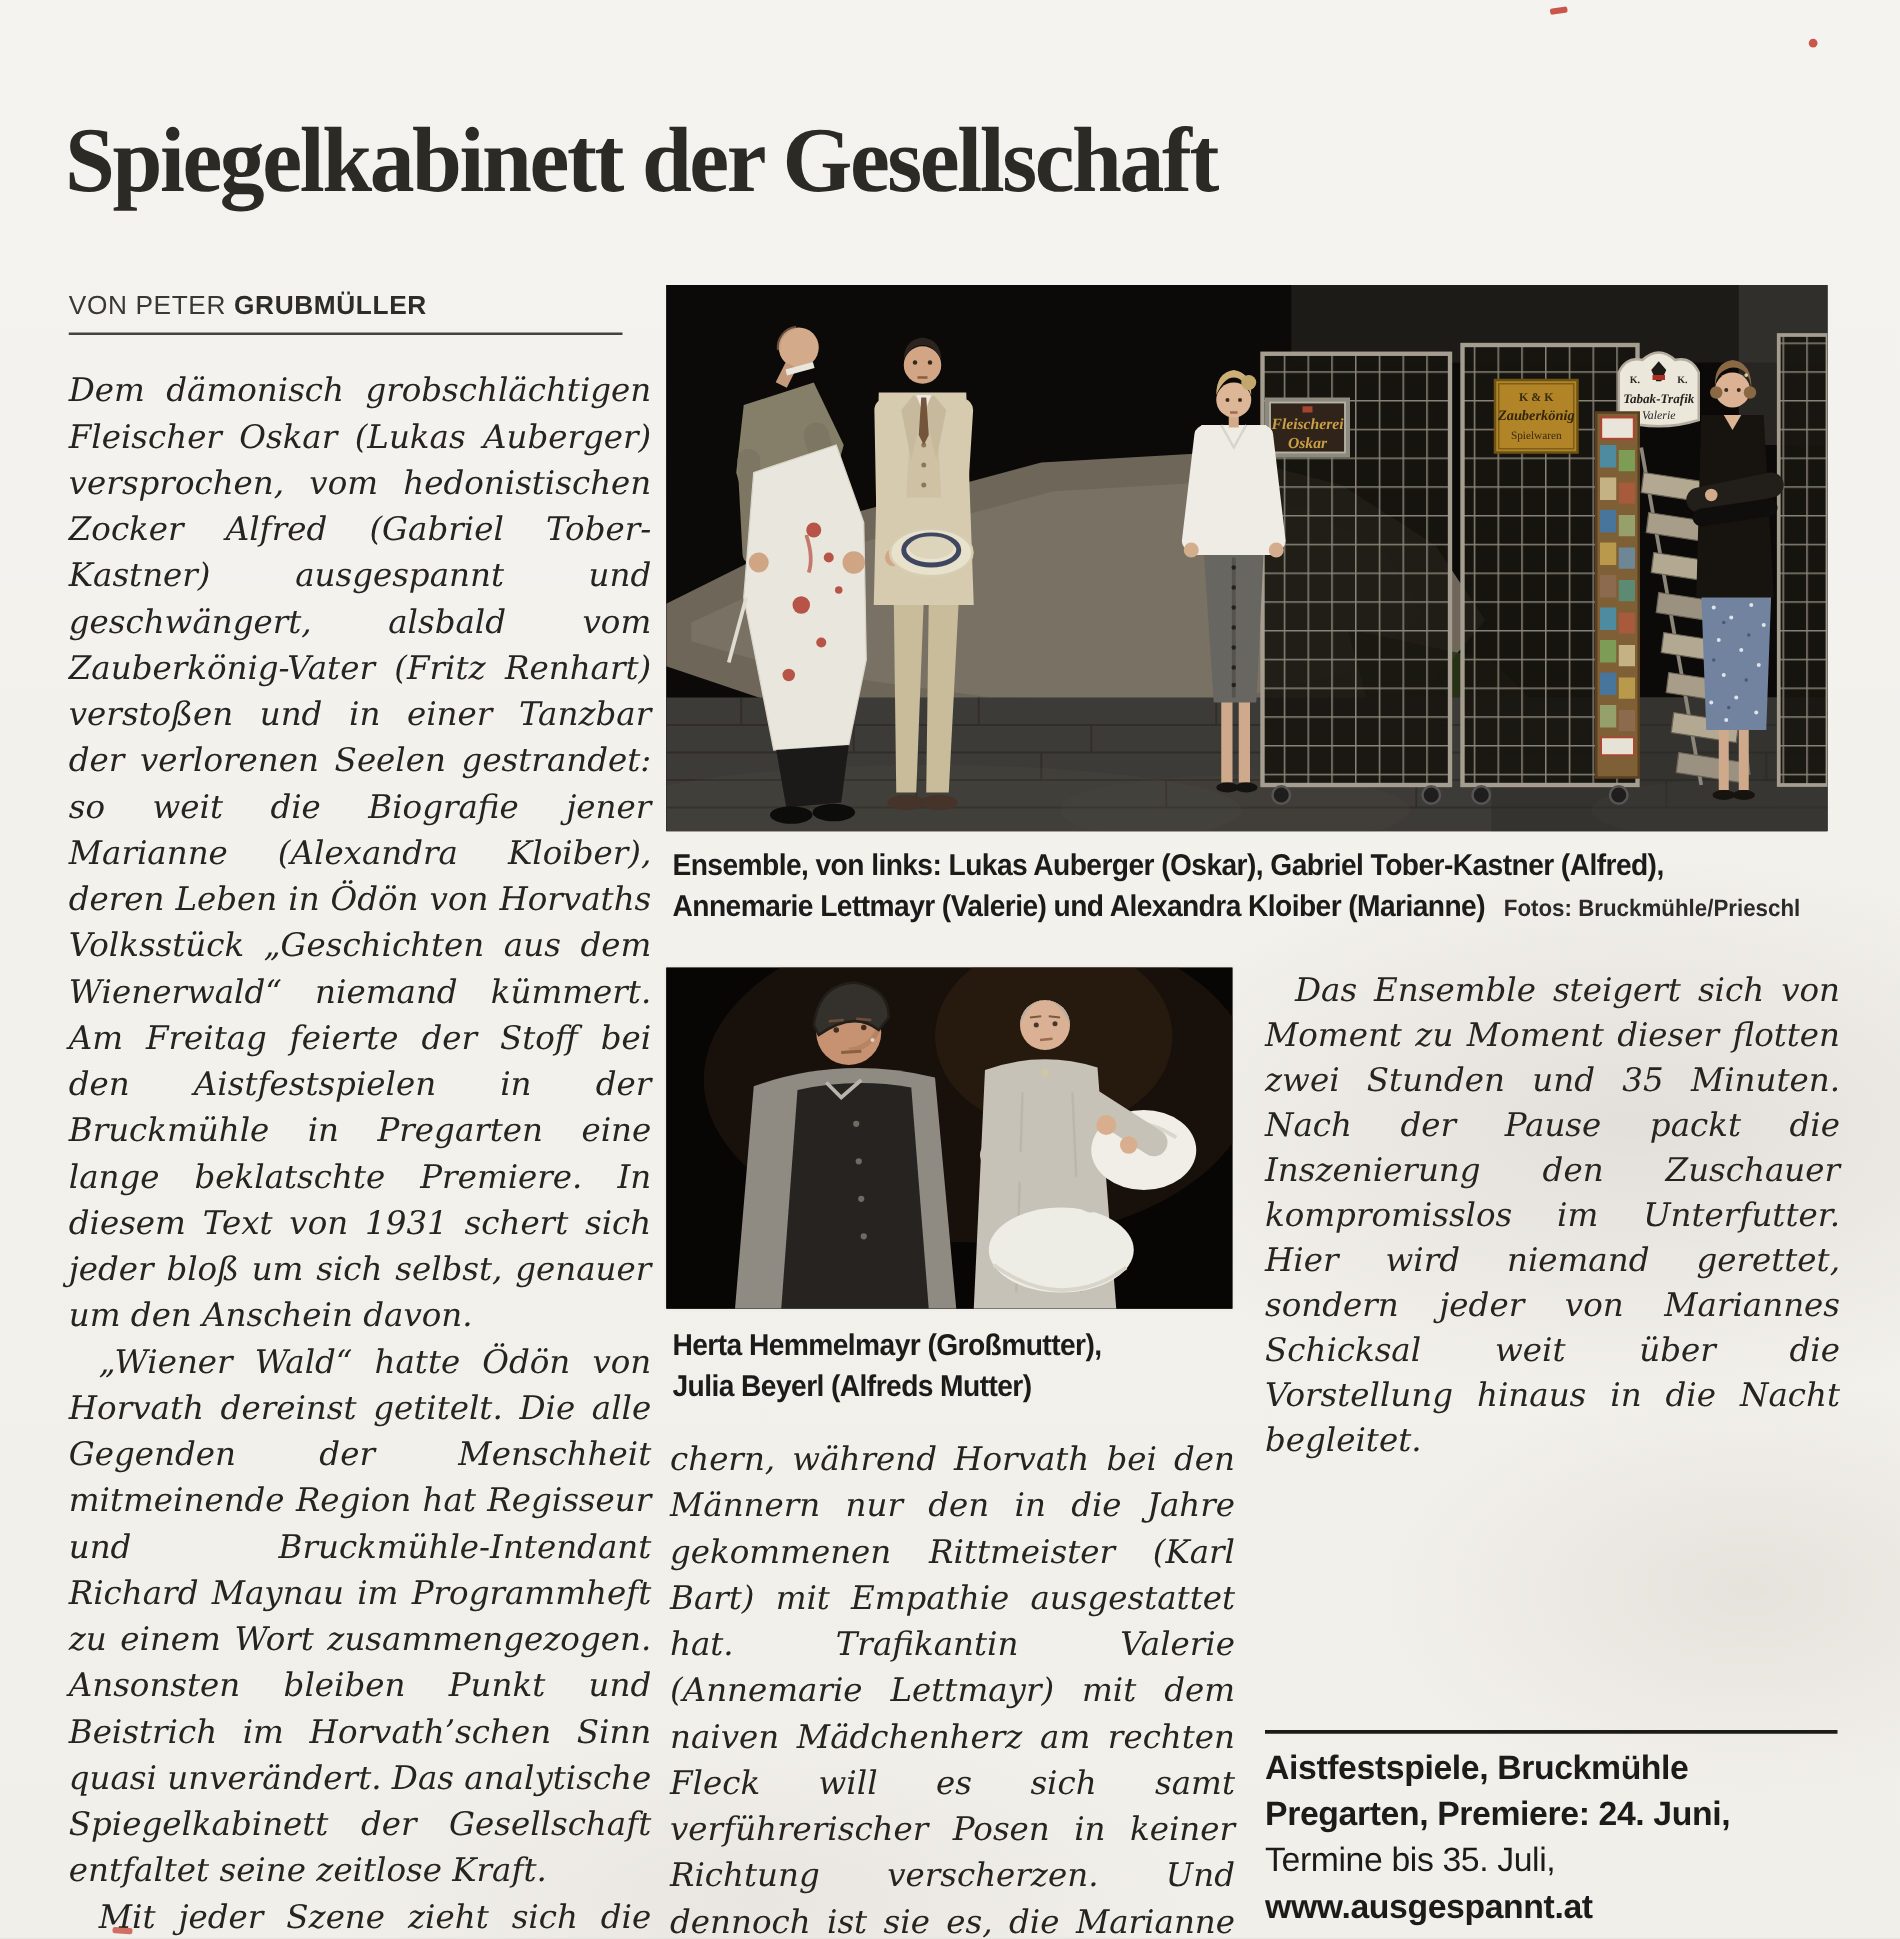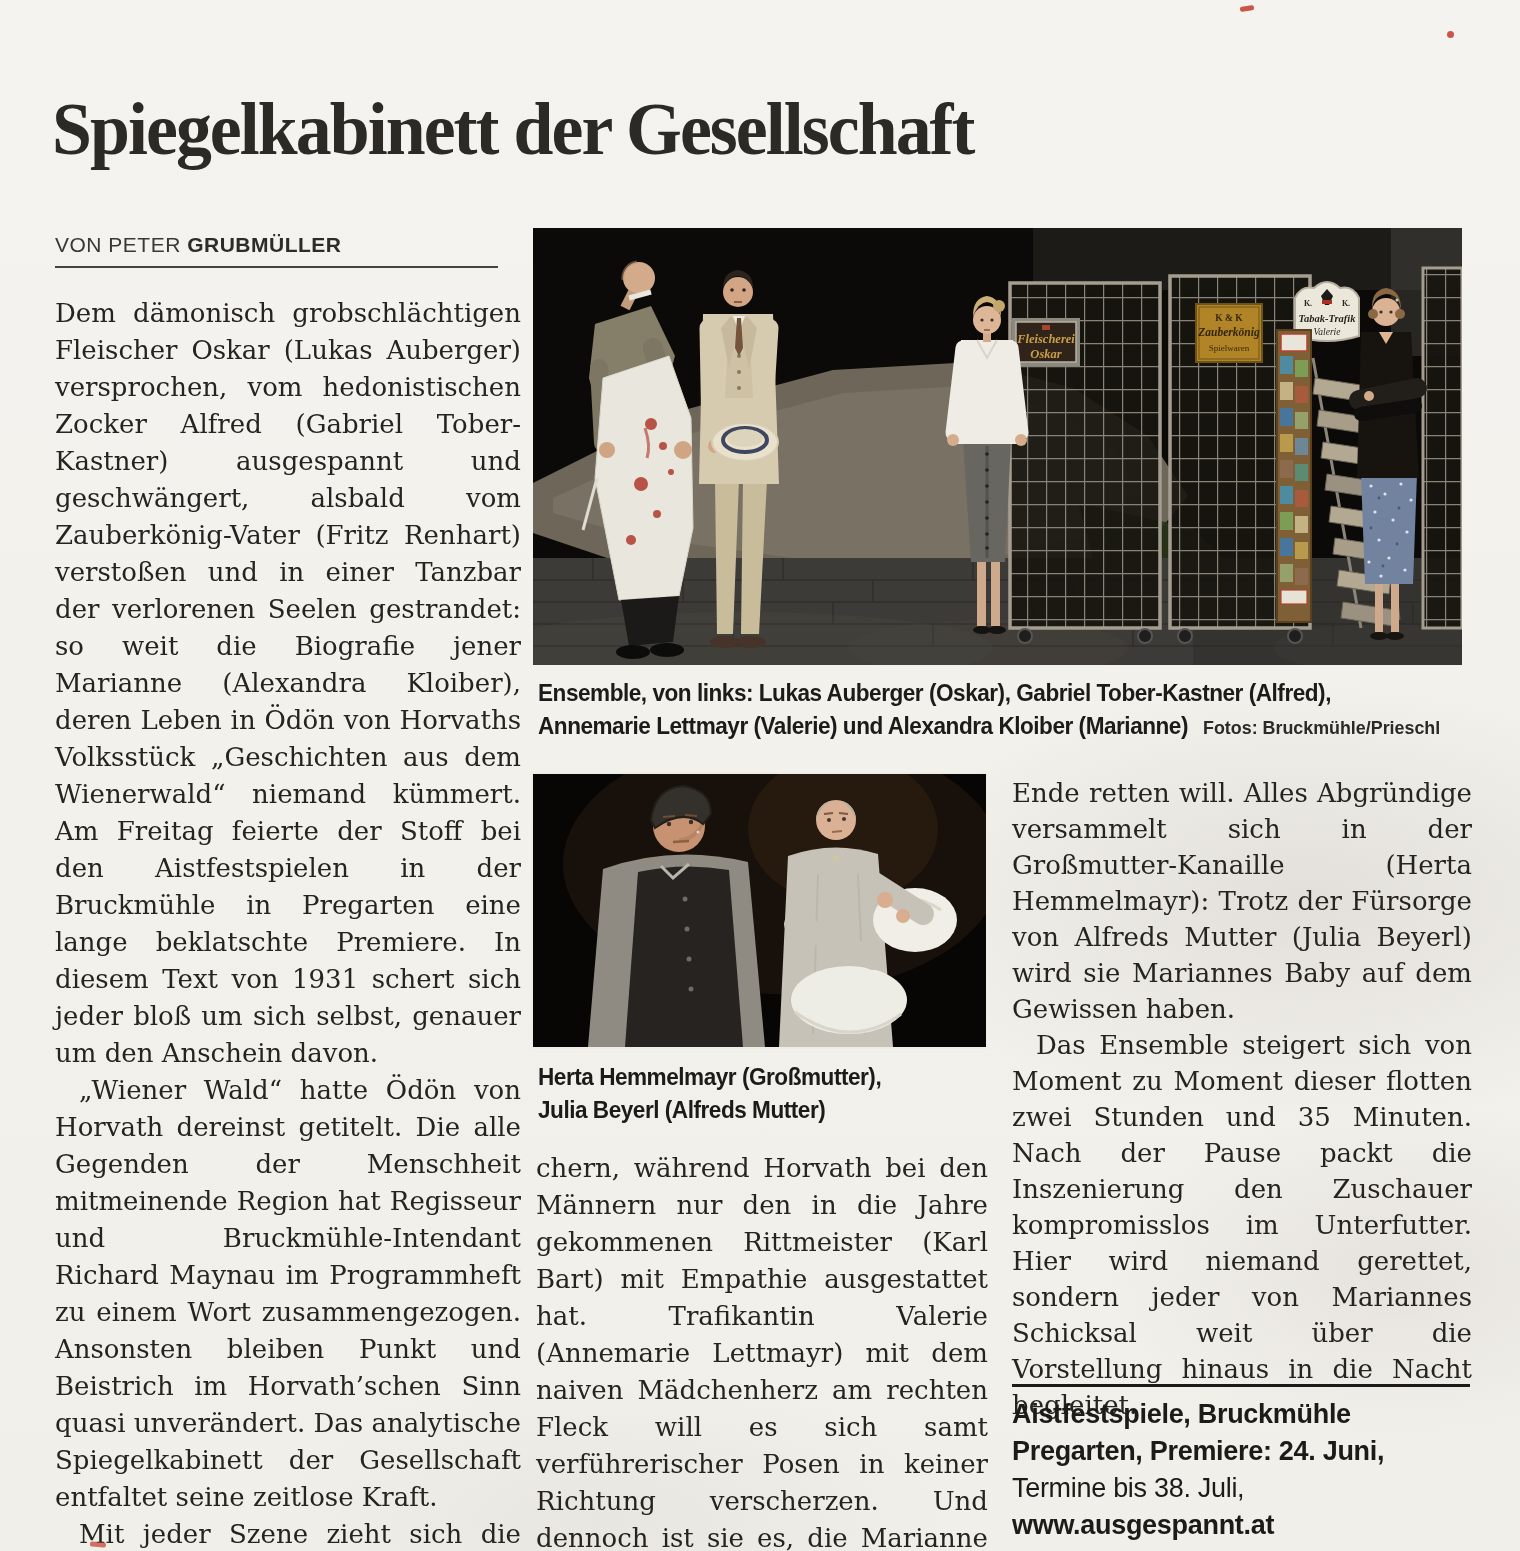--- a/index.html
+++ b/index.html
@@ -27,21 +27,21 @@
   .byline{
     left:55px;top:233px;font-family:"Liberation Sans", sans-serif;font-size:21px;
     letter-spacing:.5px;color:#3a3835;white-space:nowrap;
   }
   .byline b{font-weight:700;color:#2e2c29;}
   .byline-rule{left:55px;top:266px;width:443px;height:2px;background:#45433f;}
   .bodycol{
     text-align:justify;font-size:26px;line-height:37px;color:#262420;
     font-family:"DejaVu Serif","Liberation Serif",serif;
   }
-  .bodycol p{margin:0;}
+  .bodycol p{margin:0;font-style:italic;}
   .bodycol p.indent{text-indent:24px;}
   .col-left{left:55px;top:295px;width:466px;}
   .col-mid{left:536px;top:1150px;width:452px;}
   .col-right{left:1012px;top:775px;width:460px;line-height:36px;}
   .photo{display:block;background:#0b0a08;}
   .photo1{left:533px;top:228px;}
   .photo2{left:533px;top:774px;box-shadow:0 0 0 2px #efede8;}
   .caption{
     font-family:"Liberation Sans", sans-serif;font-weight:700;font-size:24px;line-height:33px;
     color:#1c1b19;letter-spacing:-.5px;transform:scaleX(.94);transform-origin:left top;
@@ -379,25 +379,24 @@
   <div class="abs caption cap2">
     <div>Herta Hemmelmayr (Großmutter),</div>
     <div>Julia Beyerl (Alfreds Mutter)</div>
   </div>
 
   <div class="abs bodycol col-mid">
     <p>chern, während Horvath bei den Männern nur den in die Jahre gekommenen Rittmeister (Karl Bart) mit Empathie ausgestattet hat. Trafikantin Valerie (Annemarie Lettmayr) mit dem naiven Mädchenherz am rechten Fleck will es sich samt verführerischer Posen in keiner Richtung verscherzen. Und dennoch ist sie es, die Marianne am</p>
   </div>
 
   <div class="abs bodycol col-right">
-    <p>Ende retten will. Alles Abgründige versammelt sich in der Großmutter-Kanaille (Herta Hemmelmayr): Trotz der Fürsorge von Alfreds Mutter (Julia Beyerl) wird sie Mariannes Baby auf dem Gewissen haben.</p>
     <p class="indent">Das Ensemble steigert sich von Moment zu Moment dieser flotten zwei Stunden und 35 Minuten. Nach der Pause packt die Inszenierung den Zuschauer kompromisslos im Unterfutter. Hier wird niemand gerettet, sondern jeder von Mariannes Schicksal weit über die Vorstellung hinaus in die Nacht begleitet.</p>
   </div>
 
   <div class="abs infobox">
-    <span class="b">Aistfestspiele, Bruckmühle Pregarten, Premiere: 24. Juni,</span><span class="r"> Termine bis 38. Juli, </span><span class="b">www.ausgespannt.at</span>
+    <span class="b">Aistfestspiele, Bruckmühle Pregarten, Premiere: 24. Juni,</span><span class="r"> Termine bis 35. Juli, </span><span class="b">www.ausgespannt.at</span>
   </div>
 
   <div class="speck speck1"></div>
   <div class="speck speck2"></div>
   <div class="speck speck3"></div>
 
 </div>
 
 </body></html>

